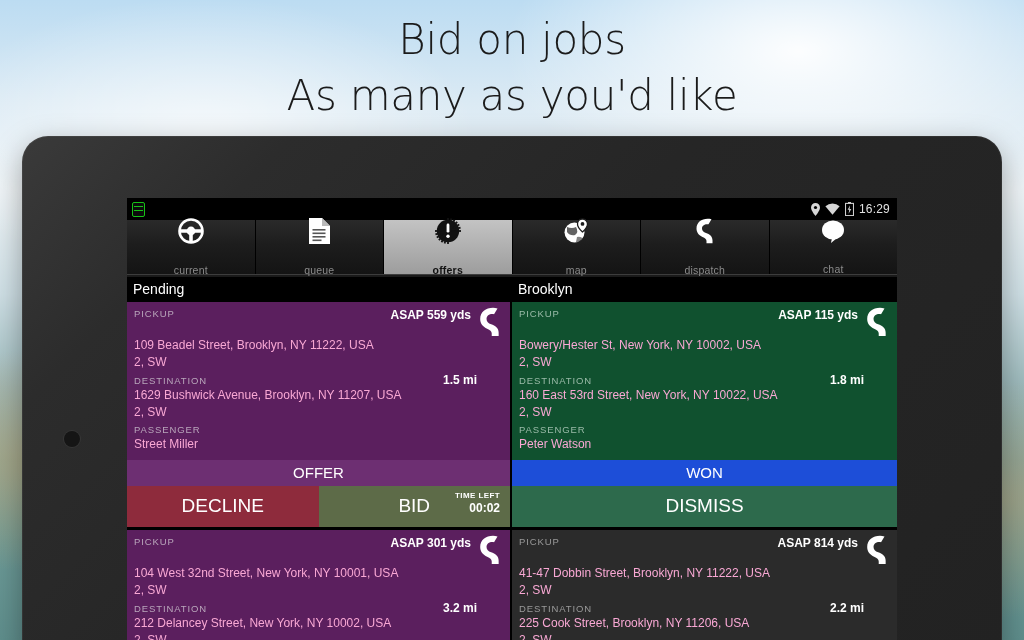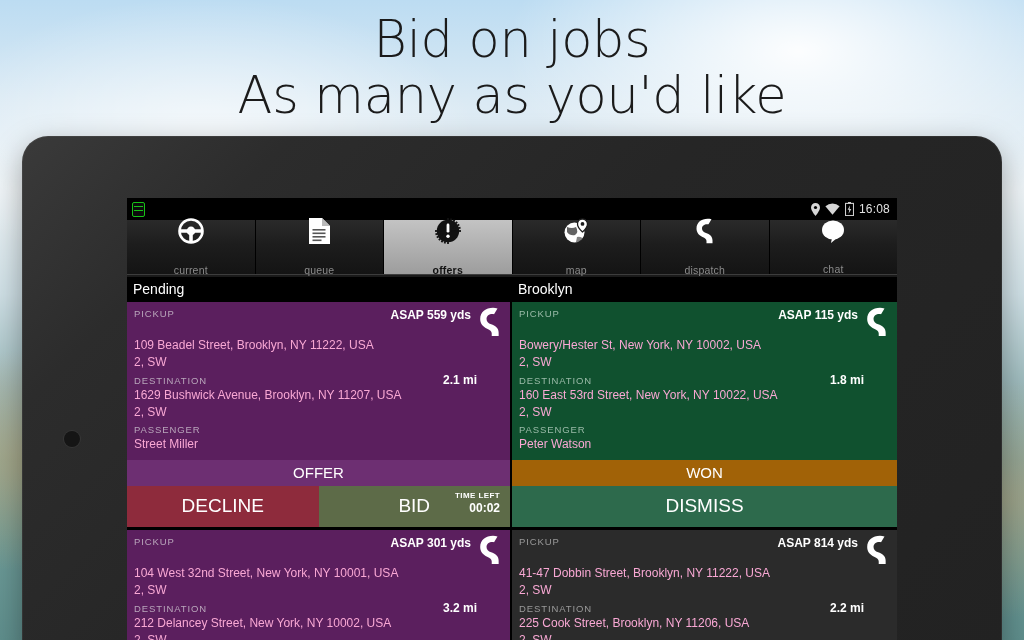--- a/index.html
+++ b/index.html
@@ -30,21 +30,21 @@
     filter: blur(0.4px);
   }
 
   
   #headline {
     position: absolute; top: 12px; left: 0; width: 1024px;
     text-align: center;
     color: #1b1b1b;
     font-family: "DejaVu Sans", sans-serif;
     font-weight: 300;
-    font-size: 51px;
+    font-size: 42px;
     line-height: 56px;
     letter-spacing: -0.3px;
   }
   #headline .l2 { display: block; }
 
   
   #tablet {
     position: absolute;
     left: 22px; top: 136px;
     width: 980px; height: 520px;
@@ -145,21 +145,21 @@
   .miles { font-size: 12px; color: #fff; font-weight: bold; white-space: nowrap; }
   .phone-ico { width: 26px; height: 30px; flex: 0 0 26px; }
   .dest-line { display:flex; align-items:center; margin-top: 2px; }
   .dest-line .lbl-small { flex: 1; }
 
   .status-bar-strip {
     text-align: center; font-size: 15px; color: #fff;
     padding: 4px 0 5px 0;
   }
   .status-bar-strip.offer { background: #6d2f72; }
-  .status-bar-strip.won   { background: #a16207; }
+  .status-bar-strip.won   { background: #1d4ed8; }
 
   .actions { display: flex; }
   .btn {
     flex: 1; text-align: center; color: #fff;
     font-size: 19px; padding: 9px 0 10px 0;
     display:flex; align-items:center; justify-content:center;
     position: relative;
   }
   .btn.decline { background: #8e2b3c; }
   .btn.bid     { background: #5d6b48; }
@@ -197,21 +197,21 @@
           <circle cx="4.5" cy="4.5" r="1.6" fill="#000"></circle>
         </svg>
         <svg width="15" height="12" viewBox="0 0 15 12">
           <path d="M7.5 11.8 L0.4 3.2 A11 11 0 0 1 14.6 3.2 Z" fill="#d6d6d6"></path>
         </svg>
         <svg width="9" height="14" viewBox="0 0 9 14">
           <rect x="3" y="0" width="3" height="1.4" fill="#cfcfcf"></rect>
           <rect x="0.5" y="1.4" width="8" height="12.2" fill="none" stroke="#cfcfcf" stroke-width="1.1"></rect>
           <path d="M5.1 3.2 L2.6 7.8 H4.2 L3.6 11.8 L6.3 6.9 H4.6 Z" fill="#cfcfcf"></path>
         </svg>
-        <span class="clock">16:08</span>
+        <span class="clock">16:29</span>
       </div>
     </div>
 
     <div id="tabbar">
 
       <div class="tab">
         <span class="ico">
           <svg width="26" height="26" viewBox="0 0 26 26">
             <circle cx="13" cy="13" r="11.5" fill="none" stroke="#fff" stroke-width="2.6"></circle>
             <circle cx="13" cy="13" r="4.4" fill="#fff"></circle>
@@ -312,21 +312,21 @@
                     <path d="M17.5 1.2 C9.5 -0.6 2.5 3.2 2.5 10.5 C2.5 14.5 5 17.4 8.5 18.9 C11 20 12.5 21 12.5 23 L12.5 25.2 L18.5 25.2 L18.5 22.4 C18.5 18.2 15.5 16.2 12 15 C9.5 14.1 8 12.6 8 10.4 C8 7.4 11 5.6 14.5 6.3 Z" fill="#fff"></path>
                   </svg>
                 </span>
               </div>
             </div>
             <div class="addr">109 Beadel Street, Brooklyn, NY 11222, USA</div>
             <div class="addr sub">2, SW</div>
 
             <div class="dest-line">
               <div class="lbl-small">DESTINATION</div>
-              <span class="miles">2.1 mi</span>
+              <span class="miles">1.5 mi</span>
               <span style="width:26px;flex:0 0 26px"></span>
             </div>
             <div class="addr">1629 Bushwick Avenue, Brooklyn, NY 11207, USA</div>
             <div class="addr sub">2, SW</div>
 
             <div class="lbl-small" style="margin-top:2px">PASSENGER</div>
             <div class="addr">Street Miller</div>
           </div>
           <div class="status-bar-strip offer">OFFER</div>
           <div class="actions">

